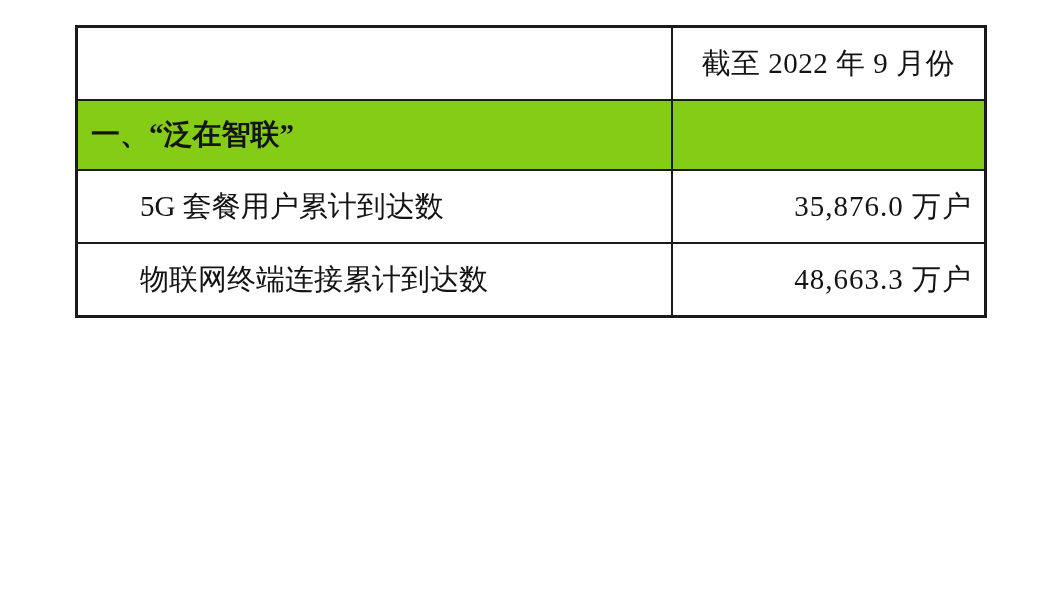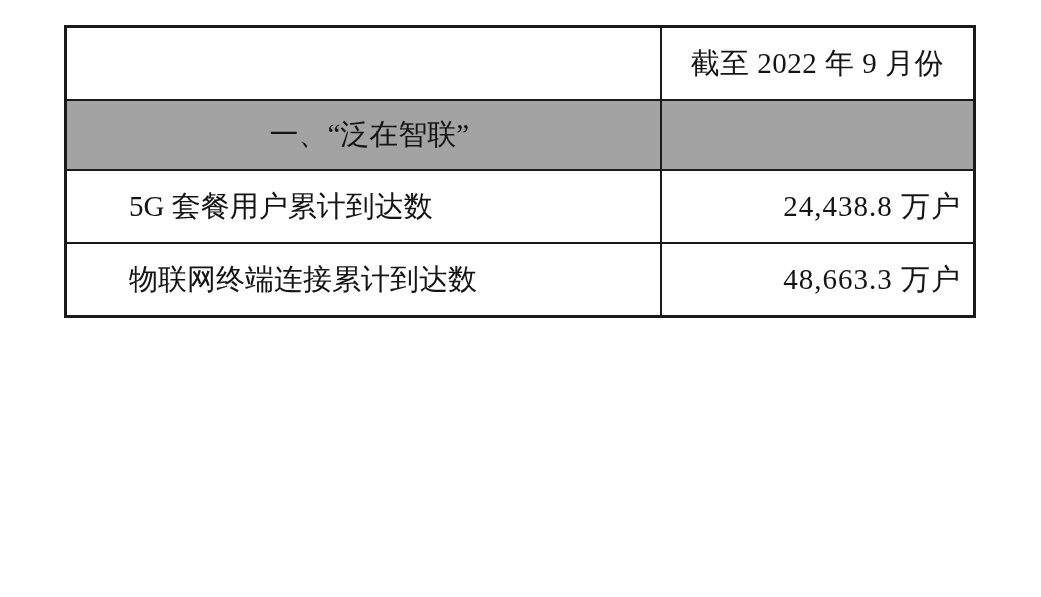--- a/index.html
+++ b/index.html
@@ -12,44 +12,43 @@
     font-family: "Liberation Serif", "DejaVu Serif", serif;
   }
   .page {
     position: relative;
     width: 1041px;
     height: 597px;
     background: #ffffff;
   }
   table.doc-table {
     position: absolute;
-    left: 64px;
+    left: 75px;
     top: 25px;
     border-collapse: collapse;
     table-layout: fixed;
     border: 3px solid #1a1a1a;
   }
   table.doc-table td {
     border: 2px solid #1a1a1a;
     font-size: 29px;
     color: #141414;
     vertical-align: middle;
     overflow: hidden;
     white-space: nowrap;
   }
   .col-label { width: 595px; }
   .col-value { width: 314px; }
 
   tr.header-row td { height: 69px; background: #ffffff; }
   tr.data-row td   { height: 69px; background: #ffffff; }
   tr.section-row td {
     height: 66px;
-    background: #a3a3a3;
-    font-weight: normal;
-    text-align: center;
+    background: #84cc16;
+    font-weight: bold;
   }
 
   .header-cell {
     text-align: center;
     letter-spacing: 0.5px;
   }
   .label-cell {
     text-align: left;
     padding-left: 13px;
   }
@@ -79,21 +78,21 @@
       </tr>
 
       <tr class="section-row">
         <td class="label-cell">一、“泛在智联”</td>
         <td class="value-cell"></td>
       </tr>
 
 
       <tr class="data-row">
         <td class="label-cell indent">5G 套餐用户累计到达数</td>
-        <td class="value-cell">24,438.8 万户</td>
+        <td class="value-cell">35,876.0 万户</td>
       </tr>
 
       <tr class="data-row">
         <td class="label-cell indent">物联网终端连接累计到达数</td>
         <td class="value-cell">48,663.3 万户</td>
       </tr>
 
 
     </tbody>
   </table>

